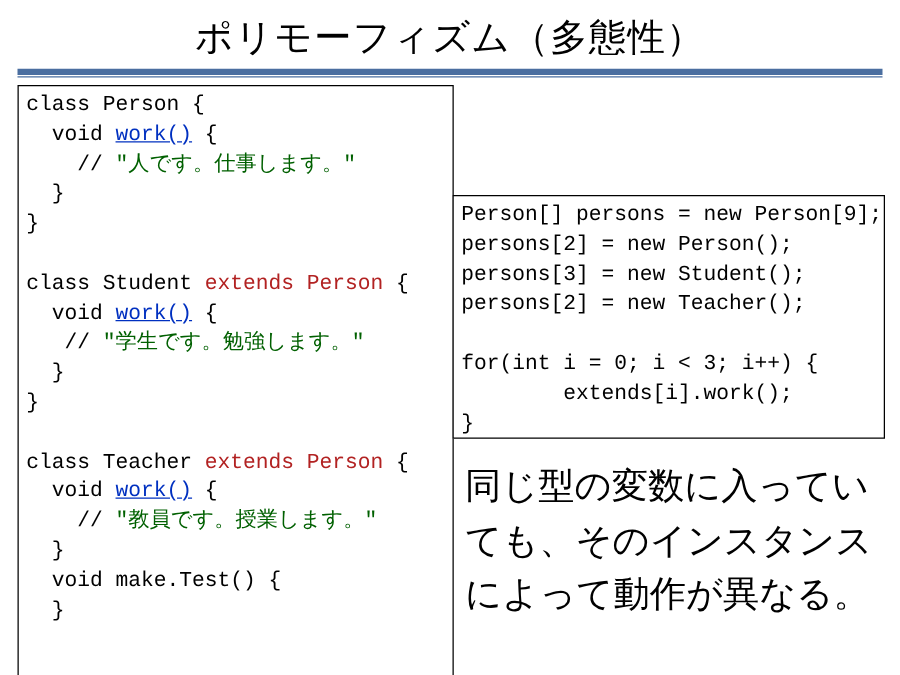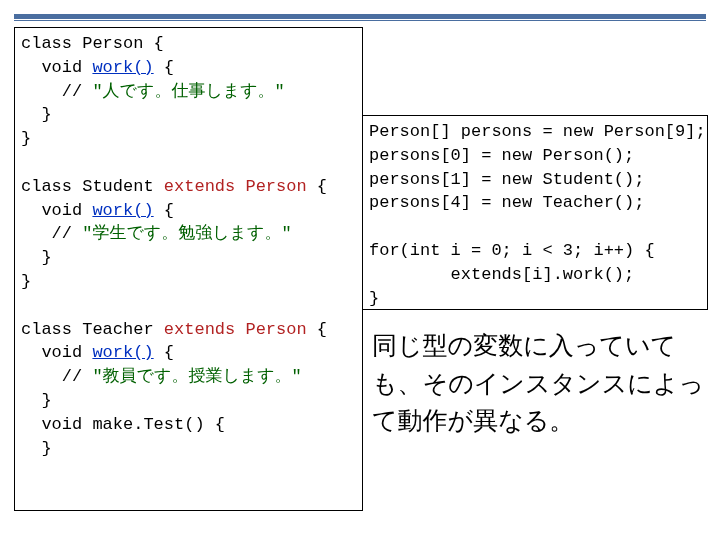--- a/index.html
+++ b/index.html
@@ -65,29 +65,32 @@
     height: 195px;
   }
   .ext { color: #b22222; }
   .method { color: #0030c0; text-decoration: underline; }
   .str { color: #006000; }
   .caption {
     position: absolute;
     left: 358px;
     top: 300px;
     width: 338px;
-    font-size: 25px;
+    font-size: 29px;
     line-height: 1.5;
     color: #000;
   }
 </style>
 </head>
 <body>
 
 <div class="slide">
+  <div class="title-area">
+    <div class="title">ポリモーフィズム（多態性）</div>
+  </div>
   <div class="rule-thick"></div>
   <div class="rule-thin"></div>
 
   <div class="content">
 
     <div class="codebox left-box"><span>class Person {</span>
 <span>  void </span><span class="method">work()</span><span> {</span>
 <span>    // </span><span class="str">"人です。仕事します。"</span>
 <span>  }</span>
 <span>}</span>
@@ -100,23 +103,23 @@
 <span></span>
 <span>class Teacher </span><span class="ext">extends Person</span><span> {</span>
 <span>  void </span><span class="method">work()</span><span> {</span>
 <span>    // </span><span class="str">"教員です。授業します。"</span>
 <span>  }</span>
 <span>  void make.Test() {</span>
 <span>  }</span>
 </div>
 
     <div class="codebox right-box"><span>Person[] persons = new Person[9];</span>
-<span>persons[0] = new Person();</span>
-<span>persons[1] = new Student();</span>
-<span>persons[4] = new Teacher();</span>
+<span>persons[2] = new Person();</span>
+<span>persons[3] = new Student();</span>
+<span>persons[2] = new Teacher();</span>
 <span></span>
 <span>for(int i = 0; i &lt; 3; i++) {</span>
 <span>        extends[i].work();</span>
 <span>}</span></div>
 
     <div class="caption">同じ型の変数に入っていても、そのインスタンスによって動作が異なる。</div>
 
   </div>
 </div>
 

